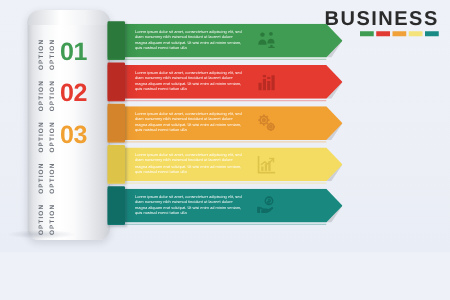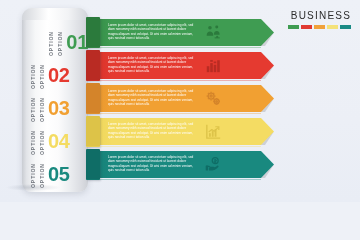--- a/index.html
+++ b/index.html
@@ -25,23 +25,23 @@
 
   
   .brand {
     position: absolute;
     right: 9px;
     top: 9px;
     width: 104px;
     text-align: right;
   }
   .brand-title {
-    font-size: 10px;
+    font-size: 16px;
     letter-spacing: 1.2px;
-    font-weight: normal;
+    font-weight: bold;
     color: #2b2b2b;
     line-height: 14px;
     white-space: nowrap;
   }
   .brand-sub {
     font-size: 7.2px;
     letter-spacing: 1.85px;
     color: #b9bcc4;
     line-height: 10px;
     white-space: nowrap;
@@ -188,21 +188,21 @@
         <div class="brand-bar" style="background: rgb(224, 58, 50);"></div>
         <div class="brand-bar" style="background: rgb(240, 161, 58);"></div>
         <div class="brand-bar" style="background: rgb(244, 226, 122);"></div>
         <div class="brand-bar" style="background: rgb(26, 138, 133);"></div>
       </div>
   </div>
 
   <div class="cylinder">
     <div class="cylinder-top"></div>
     <div id="opt-rows">
-        <div class="opt-row" style="top: 18px; justify-content: flex-end;">
+        <div class="opt-row" style="top: 18px;">
           <div class="opt-labels">
             <div class="opt-label a">OPTION</div>
             <div class="opt-label b">OPTION</div>
           </div>
           <div class="opt-num" style="color: rgb(63, 156, 82);">01</div>
         </div>
         <div class="opt-row" style="top: 51px;">
           <div class="opt-labels">
             <div class="opt-label a">OPTION</div>
             <div class="opt-label b">OPTION</div>
@@ -214,28 +214,26 @@
             <div class="opt-label a">OPTION</div>
             <div class="opt-label b">OPTION</div>
           </div>
           <div class="opt-num" style="color: rgb(241, 160, 50);">03</div>
         </div>
         <div class="opt-row" style="top: 117px;">
           <div class="opt-labels">
             <div class="opt-label a">OPTION</div>
             <div class="opt-label b">OPTION</div>
           </div>
-          <div class="opt-num" style="color: rgb(244, 220, 99);">04</div>
         </div>
         <div class="opt-row" style="top: 150px;">
           <div class="opt-labels">
             <div class="opt-label a">OPTION</div>
             <div class="opt-label b">OPTION</div>
           </div>
-          <div class="opt-num" style="color: rgb(25, 137, 127);">05</div>
         </div>
       </div>
   </div>
   <div class="cylinder-bottom-shadow"></div>
 
   <div id="bands">
       <div class="band" style="left: 86px; top: 19px; width: 188px;">
         <div class="band-arrow">
           <svg width="188" height="27" viewBox="0 0 188 27">
       <defs>

